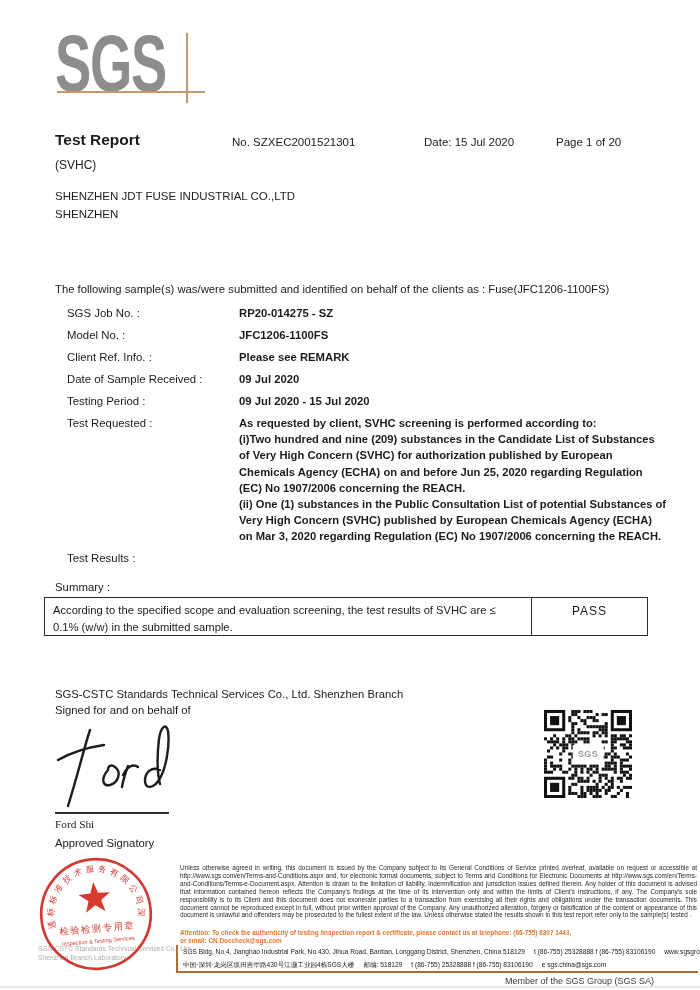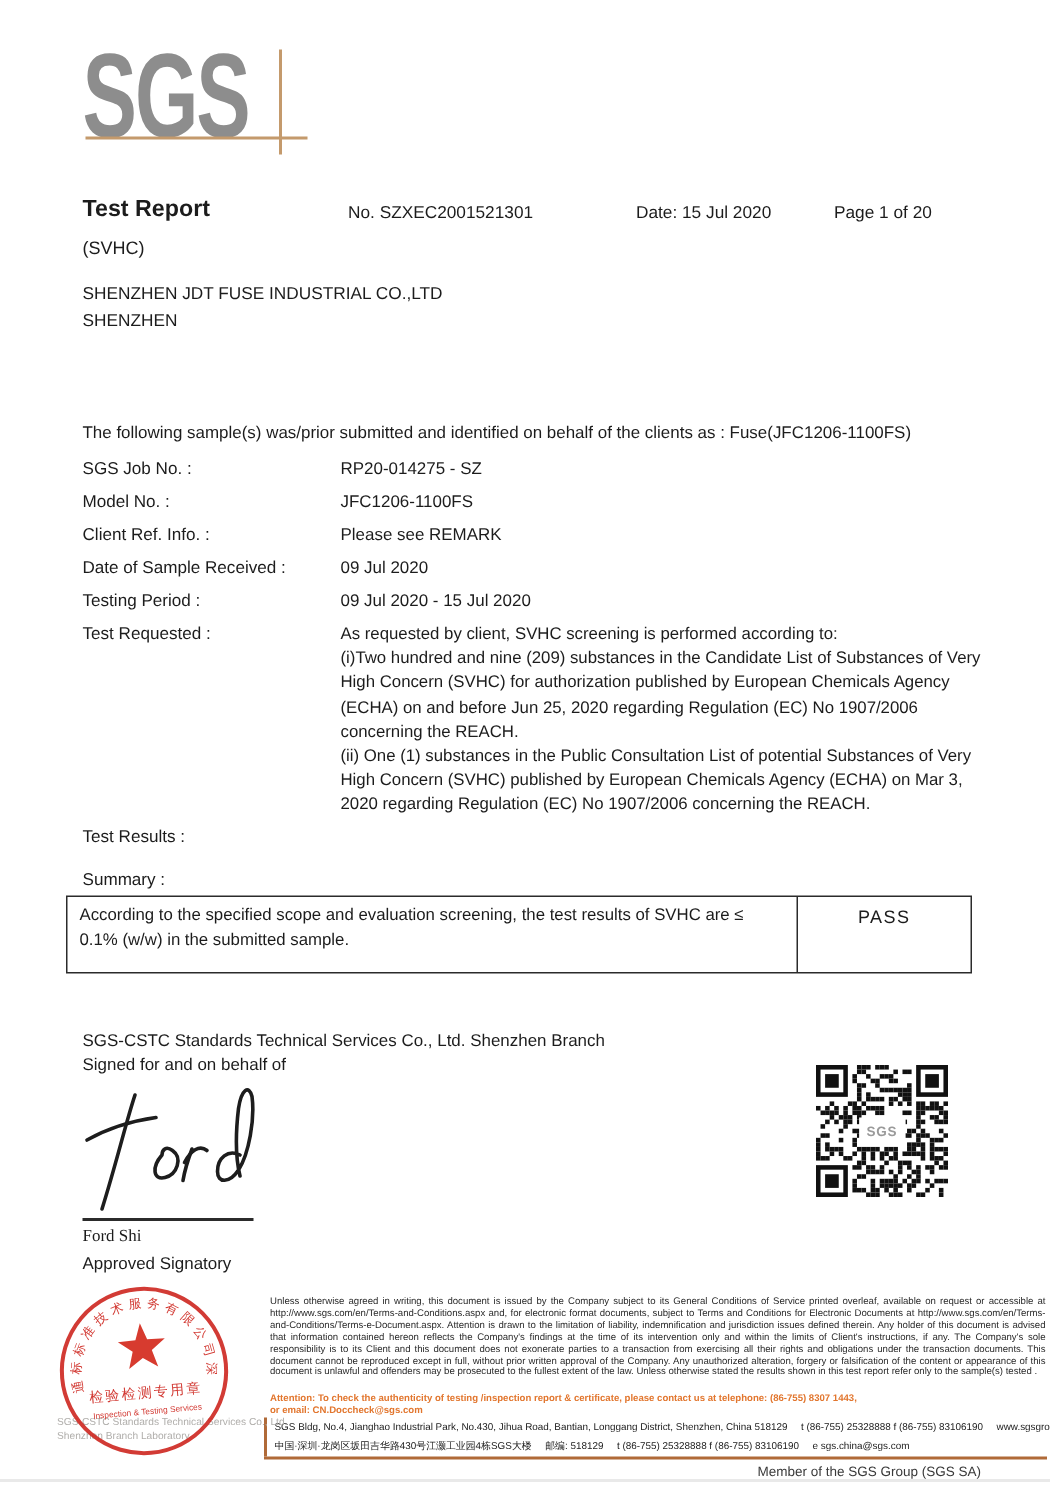--- a/index.html
+++ b/index.html
@@ -21,28 +21,28 @@
   .report-date { position: absolute; left: 424px; top: 136px; font-size: 11.5px; }
   .page-info { position: absolute; left: 556px; top: 136px; font-size: 11.5px; }
 
   
   .client-block { position: absolute; left: 55px; top: 188px; font-size: 11.5px; line-height: 17.5px; width: 600px; }
 
   .sample-statement { position: absolute; left: 55px; top: 283px; width: 615px; font-size: 11.3px; }
 
   
   .fields { position: absolute; left: 55px; top: 305px; width: 612px; }
-  .field-row { display: flex; margin-bottom: 5px; }
+  .field-row { display: flex; margin-bottom: 5px; margin-left: 12px; }
   .f-label { width: 172px; flex: 0 0 172px; font-size: 11.4px; line-height: 17px; }
-  .f-value { flex: 1; font-size: 11.3px; line-height: 17px; }
+  .f-value { flex: 1; font-size: 11.3px; line-height: 17px; font-weight: bold; }
   .req-line { font-size: 11.2px; line-height: 16.2px; }
 
   
   .summary-label { position: absolute; left: 55px; top: 581px; font-size: 11.4px; }
-  .summary-table { position: absolute; left: 44px; top: 597px; width: 604px; height: 52px;
+  .summary-table { position: absolute; left: 44px; top: 597px; width: 604px; height: 39px;
     border: 1.5px solid #2b2b2b; display: flex; }
   .summary-cell-text { width: 486px; flex: 0 0 486px; padding: 4px 8px; font-size: 11.2px; line-height: 17px; }
   .summary-cell-result { flex: 1; border-left: 1.5px solid #2b2b2b; display: flex;
     align-items: flex-start; justify-content: center; padding-top: 6px; font-size: 12px; letter-spacing: 1px; }
 
   
   .signed-block { position: absolute; left: 55px; top: 686px; font-size: 11.3px; line-height: 16px; }
   .signature-svg { position: absolute; left: 52px; top: 720px; }
   .sig-underline { position: absolute; left: 55px; top: 812px; width: 114px; height: 2px; background: #2b2b2b; }
   .sig-name { position: absolute; left: 55px; top: 818px; font-size: 11.3px; font-family: Liberation Serif, serif; }
@@ -84,21 +84,21 @@
   <div class="doc-subtitle">(SVHC)</div>
   <div class="report-no">No. SZXEC2001521301</div>
   <div class="report-date">Date: 15 Jul 2020</div>
   <div class="page-info">Page 1 of 20</div>
 
   <div class="client-block">
     <div>SHENZHEN JDT FUSE INDUSTRIAL CO.,LTD</div>
     <div>SHENZHEN</div>
   </div>
 
-  <div class="sample-statement">The following sample(s) was/prior submitted and identified on behalf of the clients as : Fuse(JFC1206-1100FS)</div>
+  <div class="sample-statement">The following sample(s) was/were submitted and identified on behalf of the clients as : Fuse(JFC1206-1100FS)</div>
 
   <div class="fields">
     <div class="field-row">
       <div class="f-label">SGS Job No. :</div>
       <div class="f-value">RP20-014275 - SZ</div>
     </div>
     <div class="field-row">
       <div class="f-label">Model No. :</div>
       <div class="f-value">JFC1206-1100FS</div>
     </div>

